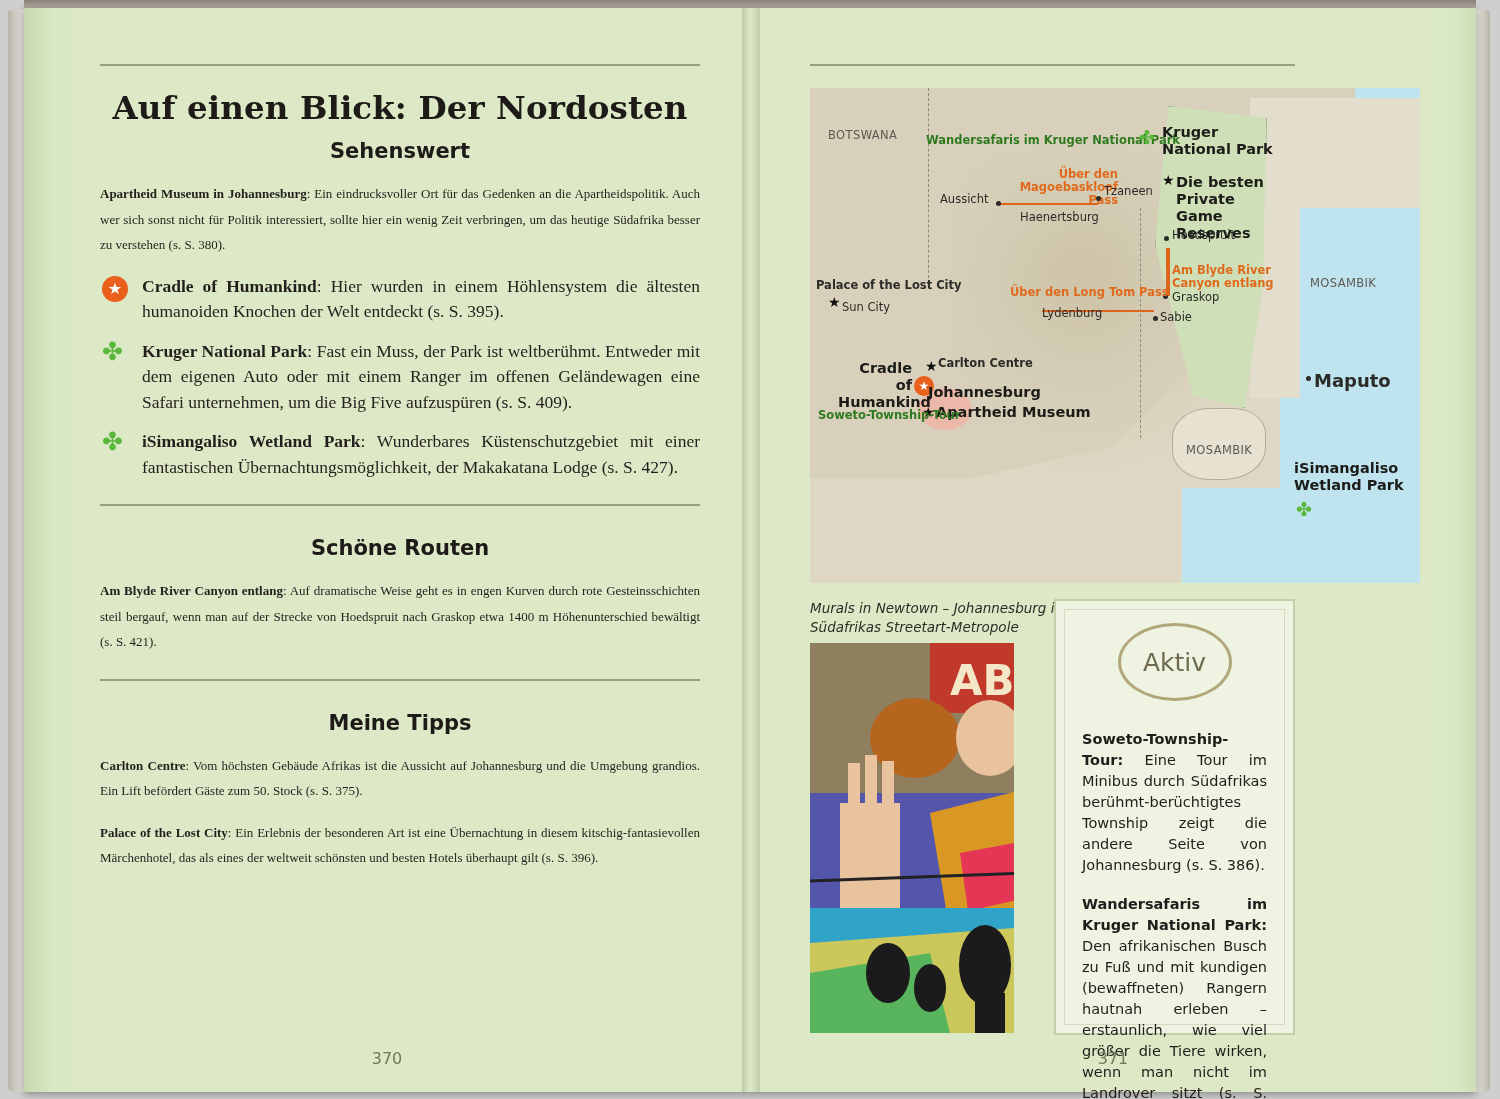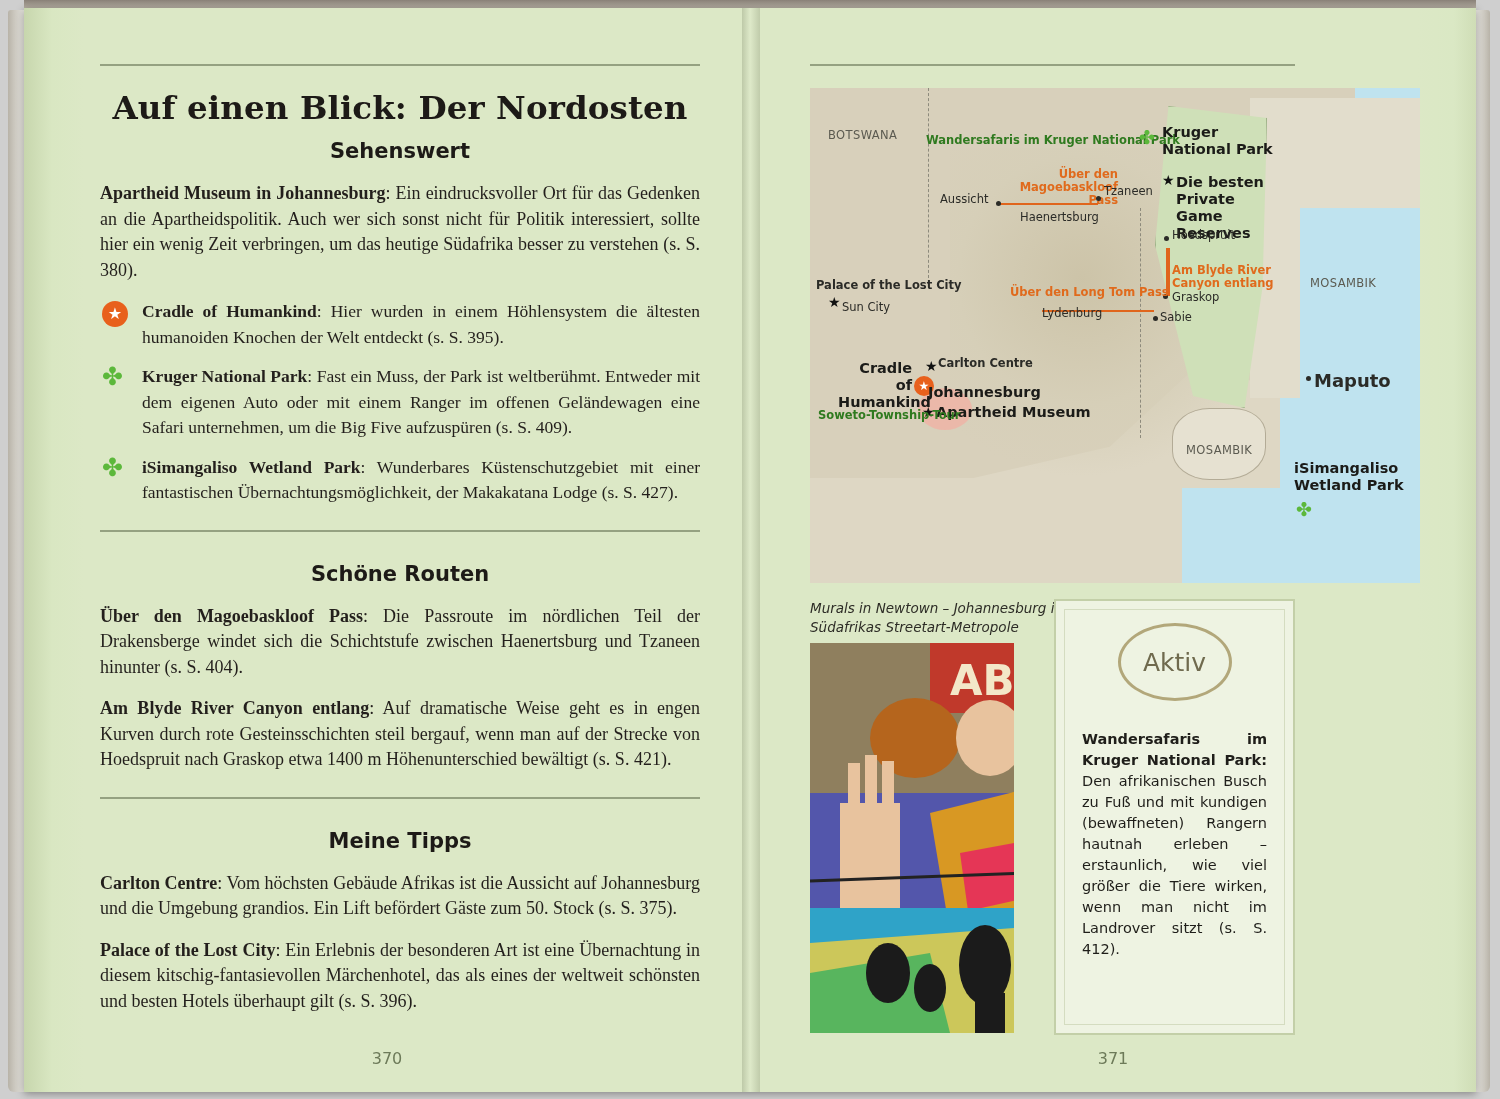--- a/index.html
+++ b/index.html
@@ -53,21 +53,21 @@
     font-weight:bold;font-size:32.5px;text-align:center;
     margin:22px 0 6px 0;letter-spacing:.1px;color:#1d1a17;
   }
   h2.sub{
     font-family:"DejaVu Sans", sans-serif;
     font-weight:bold;font-size:21px;text-align:center;
     margin:12px 0 18px 0;color:#1d1a17;
   }
   h2.sub.spaced{margin-top:30px;}
   p.para{
-    font-size:18px;line-height:25.5px;text-align:justify;
+    font-size:13px;line-height:25.5px;text-align:justify;
     margin:0 0 16px 0;
   }
   p.para b{font-weight:bold;}
   .item{position:relative;padding-left:42px;margin-bottom:14px;}
   .item p{margin:0;font-size:17.5px;line-height:25.5px;text-align:justify;}
   .bullet{position:absolute;left:2px;top:2px;width:26px;height:26px;}
   .star-badge{
     width:26px;height:26px;border-radius:50%;
     background:#e8601c;display:flex;align-items:center;justify-content:center;
     color:#fff;font-size:16px;line-height:1;
@@ -198,23 +198,20 @@
         </div>
 
         <div class="item">
           <span class="bullet"><span class="clover">✤</span></span>
           <p><b>iSimangaliso Wetland Park</b><span>: Wunderbares Küstenschutzgebiet mit einer fantastischen Übernachtungsmöglichkeit, der Makakatana Lodge (s. S. 427).</span></p>
         </div>
 
         <div class="rule sec-rule"></div>
         <h2 class="sub spaced">Schöne Routen</h2>
 
-        <p class="para">
-          <b>Über den Magoebaskloof Pass</b><span>: Die Passroute im nördlichen Teil der Drakensberge windet sich die Schichtstufe zwischen Haenertsburg und Tzaneen hinunter (s. S. 404).</span>
-        </p>
         <p class="para">
           <b>Am Blyde River Canyon entlang</b><span>: Auf dramatische Weise geht es in engen Kurven durch rote Gesteinsschichten steil bergauf, wenn man auf der Strecke von Hoedspruit nach Graskop etwa 1400 m Höhenunterschied bewältigt (s. S. 421).</span>
         </p>
 
         <div class="rule sec-rule"></div>
         <h2 class="sub spaced">Meine Tipps</h2>
 
         <p class="para">
           <b>Carlton Centre</b><span>: Vom höchsten Gebäude Afrikas ist die Aussicht auf Johannesburg und die Umgebung grandios. Ein Lift befördert Gäste zum 50. Stock (s. S. 375).</span>
         </p>
@@ -326,20 +323,23 @@
               <rect x="165" y="350" width="30" height="40" fill="#1b1b1b"></rect>
               <line x1="0" y1="238" x2="272" y2="228" stroke="#222" stroke-width="3"></line>
             </svg>
           </div>
 
           <div class="aktiv-box">
             <div class="aktiv-inner"></div>
             <div class="aktiv-seal">Aktiv</div>
             <div class="aktiv-body">
               <p>
+                <b>Soweto-Township-Tour:</b><span> Eine Tour im Minibus durch Südafrikas berühmt-berüchtigtes Township zeigt die andere Seite von Johannesburg (s. S. 386).</span>
+              </p>
+              <p>
                 <b>Wandersafaris im Kruger National Park:</b><span> Den afrikanischen Busch zu Fuß und mit kundigen (bewaffneten) Rangern hautnah erleben – erstaunlich, wie viel größer die Tiere wirken, wenn man nicht im Landrover sitzt (s. S. 412).</span>
               </p>
             </div>
           </div>
         </div>
       </div>
       <div class="folio">371</div>
     </div>
 
     <div class="gutter"></div>

